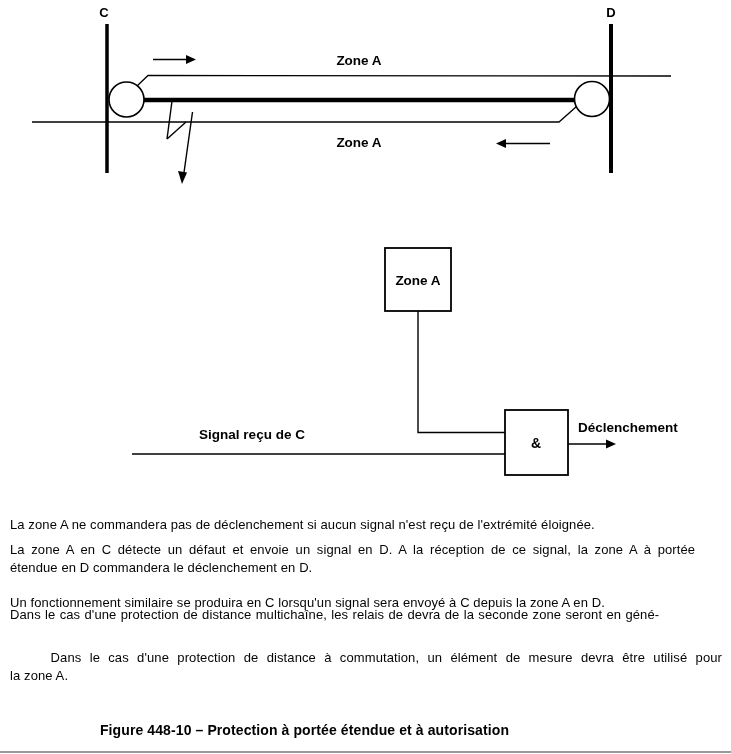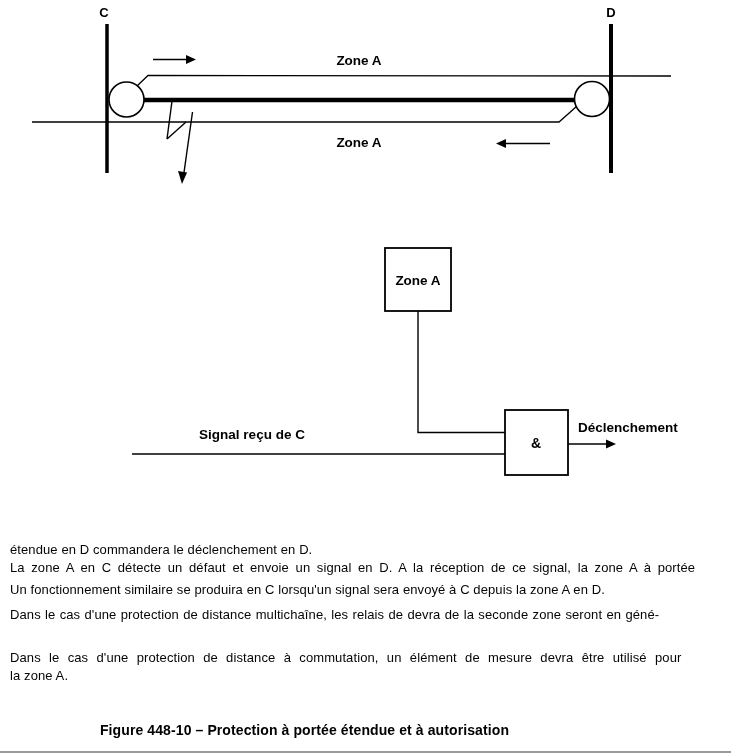--- a/index.html
+++ b/index.html
@@ -9,21 +9,21 @@
   }
   .fig-svg{position:absolute;left:0;top:0;}
   .fig-svg text{fill:#000;font-family:"Liberation Sans",sans-serif;font-weight:bold;}
   .txt{
     position:absolute;left:10px;width:712px;font-size:13px;line-height:18px;
     letter-spacing:0.1px;color:#050505;
   }
   .txt .ln{white-space:nowrap;}
   .ws1{word-spacing:0.6px;}
   .ws2{word-spacing:2.9px;}
-  .ws3{word-spacing:4.6px;}
+  .ws3{word-spacing:4.6px;text-align:right;}
   .caption{
     position:absolute;left:0;top:722px;width:609px;text-align:center;
     font-size:14px;font-weight:bold;letter-spacing:0.1px;color:#000;
   }
   .bottom-rule{
     position:absolute;left:0;top:751px;width:731px;height:2px;background:#9a9a9a;
   }
 </style>
 </head>
 <body>
@@ -80,27 +80,30 @@
       <g>
         <line x1="568" y1="444" x2="607" y2="444" stroke="#000" stroke-width="1.6"></line>
         <polygon points="606,439.5 616,444 606,448.5" fill="#000"></polygon>
       </g>
 
       <text x="252" y="439" font-size="13.5" text-anchor="middle">Signal reçu de C</text>
       <text x="578" y="432" font-size="13.5" text-anchor="start">Déclenchement</text>
     </g>
   </svg>
 
+  <div class="txt" style="top:516px">
+    <div class="ln">La zone A ne commandera pas de déclenchement si aucun signal n'est reçu de l'extrémité éloignée.</div>
+  </div>
 
   <div class="txt" style="top:541px">
+    <div class="ln ws2">La zone A en C détecte un défaut et envoie un signal en D. A la réception de ce signal, la zone A à portée</div>
     <div class="ln">étendue en D commandera le déclenchement en D.</div>
-    <div class="ln ws2">La zone A en C détecte un défaut et envoie un signal en D. A la réception de ce signal, la zone A à portée</div>
   </div>
 
-  <div class="txt" style="top:581px">
+  <div class="txt" style="top:594px">
     <div class="ln">Un fonctionnement similaire se produira en C lorsqu'un signal sera envoyé à C depuis la zone A en D.</div>
   </div>
 
   <div class="txt" style="top:606px">
     <div class="ln ws1">Dans le cas d'une protection de distance multichaîne, les relais de devra de la seconde zone seront en géné-</div>
   </div>
 
   <div class="txt" style="top:649px">
     <div class="ln ws3">Dans le cas d'une protection de distance à commutation, un élément de mesure devra être utilisé pour</div>
     <div class="ln">la zone A.</div>

